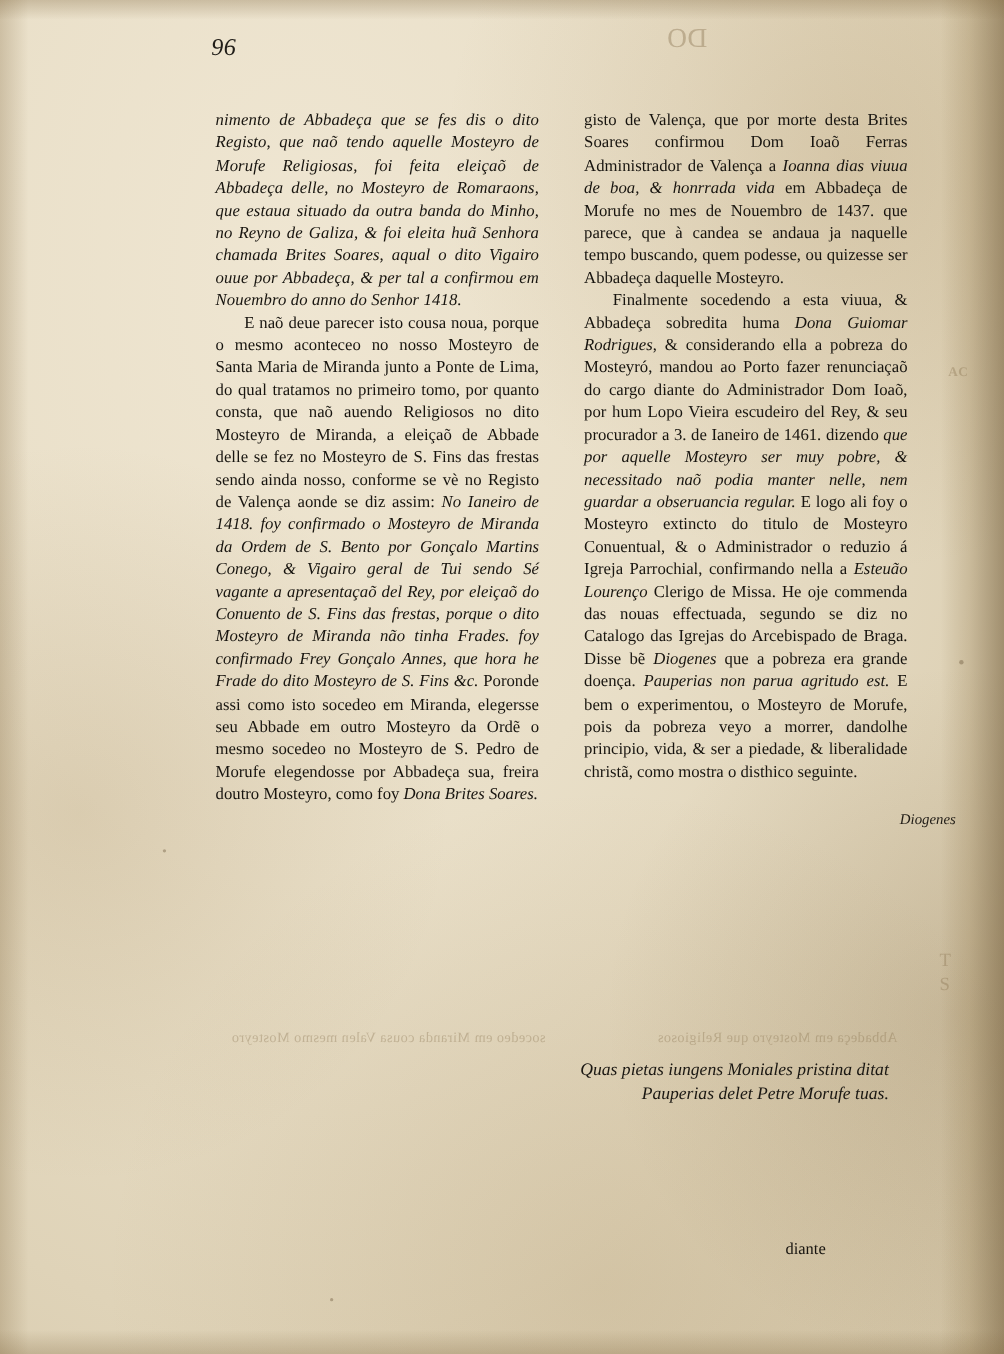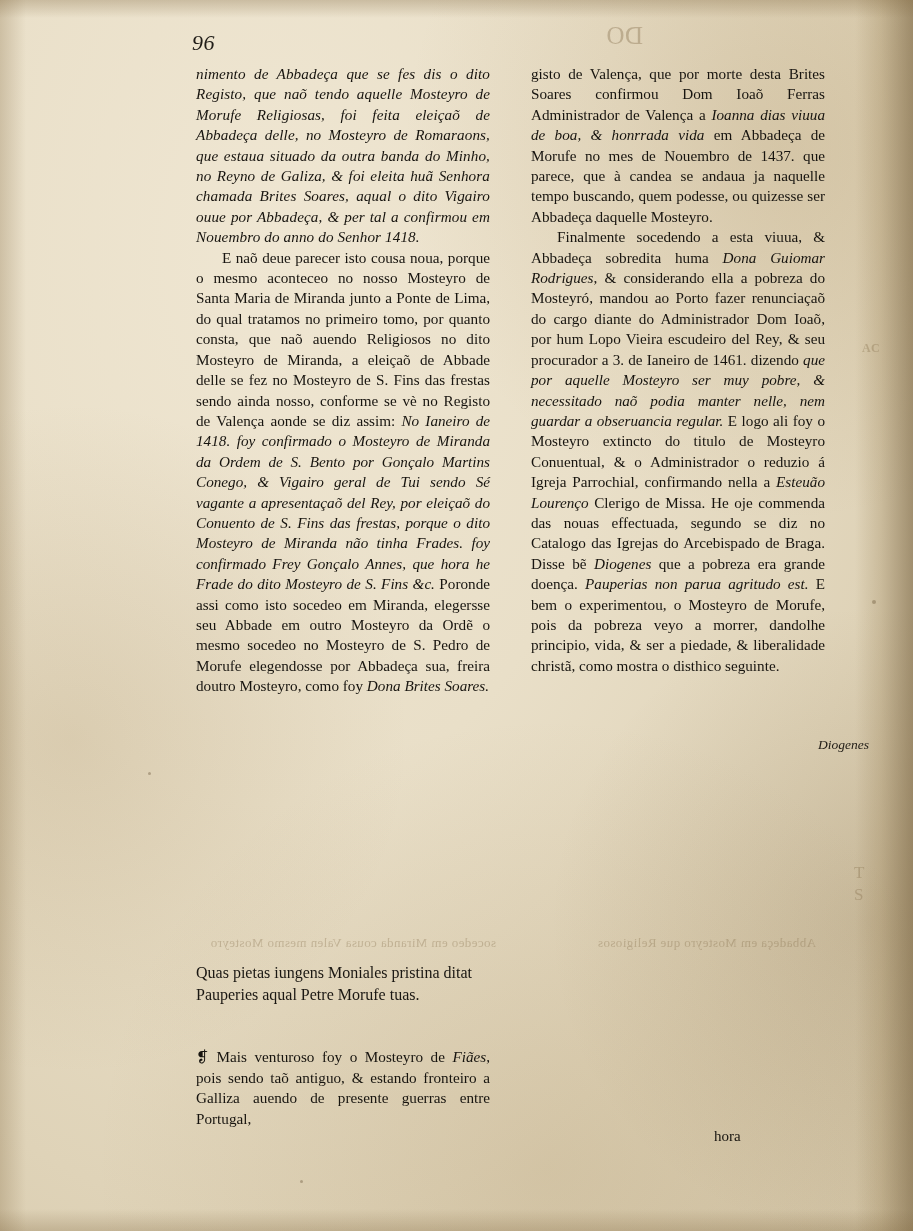--- a/index.html
+++ b/index.html
@@ -116,21 +116,21 @@
     top: 935px;
     left: 196px;
     width: 300px;
   }
   .ghost-block-b {
     top: 935px;
     left: 516px;
     width: 300px;
   }
   .ghost-edge {
-    top: 340px;
+    top: 330px;
     left: 862px;
     width: 44px;
     font-size: 12px;
     transform: none;
     font-weight: bold;
   }
   .ghost-edge2 {
     top: 862px;
     left: 854px;
     width: 24px;
@@ -149,21 +149,21 @@
     text-align: justify;
     color: #17140f;
   }
   .col-left { left: 196px; }
   .col-right { left: 531px; }
 
   .col p {
     margin: 0;
     text-indent: 26px;
   }
-  .col p.noindent { text-indent: 0; }
+  .col p.noindent { text-indent: 0; margin-top: 36px; }
   .ital { font-style: italic; }
 
   
   .italblock {
     font-style: italic;
     display: block;
     letter-spacing: 0.1px;
   }
 
   
@@ -174,21 +174,22 @@
     font-size: 13.5px;
     font-style: italic;
     color: #201c16;
     white-space: nowrap;
   }
   .verse {
     position: absolute;
     left: 196px;
     top: 962px;
     width: 612px;
-    text-align: left;
+    text-align: right;
+    font-style: italic;
     font-size: 16px;
     line-height: 22px;
     color: #1a1712;
   }
 
   
   .bcol {
     position: absolute;
     top: 1032px;
     width: 294px;
@@ -255,29 +256,24 @@
     </p>
     <p>
       <span>Finalmente socedendo a esta viuua, &amp; Abbadeça sobredita huma </span><span class="ital">Dona Guiomar Rodrigues</span><span>, &amp; considerando ella a pobreza do Mosteyró, mandou ao Porto fazer renunciaçaõ do cargo diante do Administrador Dom Ioaõ, por hum Lopo Vieira escudeiro del Rey, &amp; seu procurador a 3. de Ianeiro de 1461. dizendo </span><span class="ital">que por aquelle Mosteyro ser muy pobre, &amp; necessitado naõ podia manter nelle, nem guardar a obseruancia regular.</span><span> E logo ali foy o Mosteyro extincto do titulo de Mosteyro Conuentual, &amp; o Administrador o reduzio á Igreja Parrochial, confirmando nella a </span><span class="ital">Esteuão Lourenço</span><span> Clerigo de Missa. He oje commenda das nouas effectuada, segundo se diz no Catalogo das Igrejas do Arcebispado de Braga. Disse bẽ </span><span class="ital">Diogenes</span><span> que a pobreza era grande doença. </span><span class="ital">Pauperias non parua agritudo est.</span><span> E bem o experimentou, o Mosteyro de Morufe, pois da pobreza veyo a morrer, dandolhe principio, vida, &amp; ser a piedade, &amp; liberalidade christã, como mostra o disthico seguinte.</span>
     </p>
   </div>
 
   <div class="marginal">Diogenes</div>
 
   <div class="verse">
     <div>Quas pietas iungens Moniales pristina ditat</div>
-    <div>Pauperies aqual Petre Morufe tuas.</div>
-  </div>
-
-  <div class="bcol bcol-left">
-    <p class="noindent">
-      <span class="pilcrow">❡</span><span>Mais venturoso foy o Mosteyro de </span><span class="ital">Fiães</span><span>, pois sendo taõ antiguo, &amp; estando fronteiro a Galliza auendo de presente guerras entre Portugal,</span>
-    </p>
-  </div>
-
-
-  <div class="catchword">hora</div>
+    <div>Pauperias delet Petre Morufe tuas.</div>
+  </div>
+
+
+
+  <div class="catchword">diante</div>
 
   <div class="speck" style="left:148px; top:772px; width:3px; height:3px;"></div>
   <div class="speck" style="left:872px; top:600px; width:4px; height:4px;"></div>
   <div class="speck" style="left:300px; top:1180px; width:3px; height:3px;"></div>
 
 </div>
 
 </body></html>

